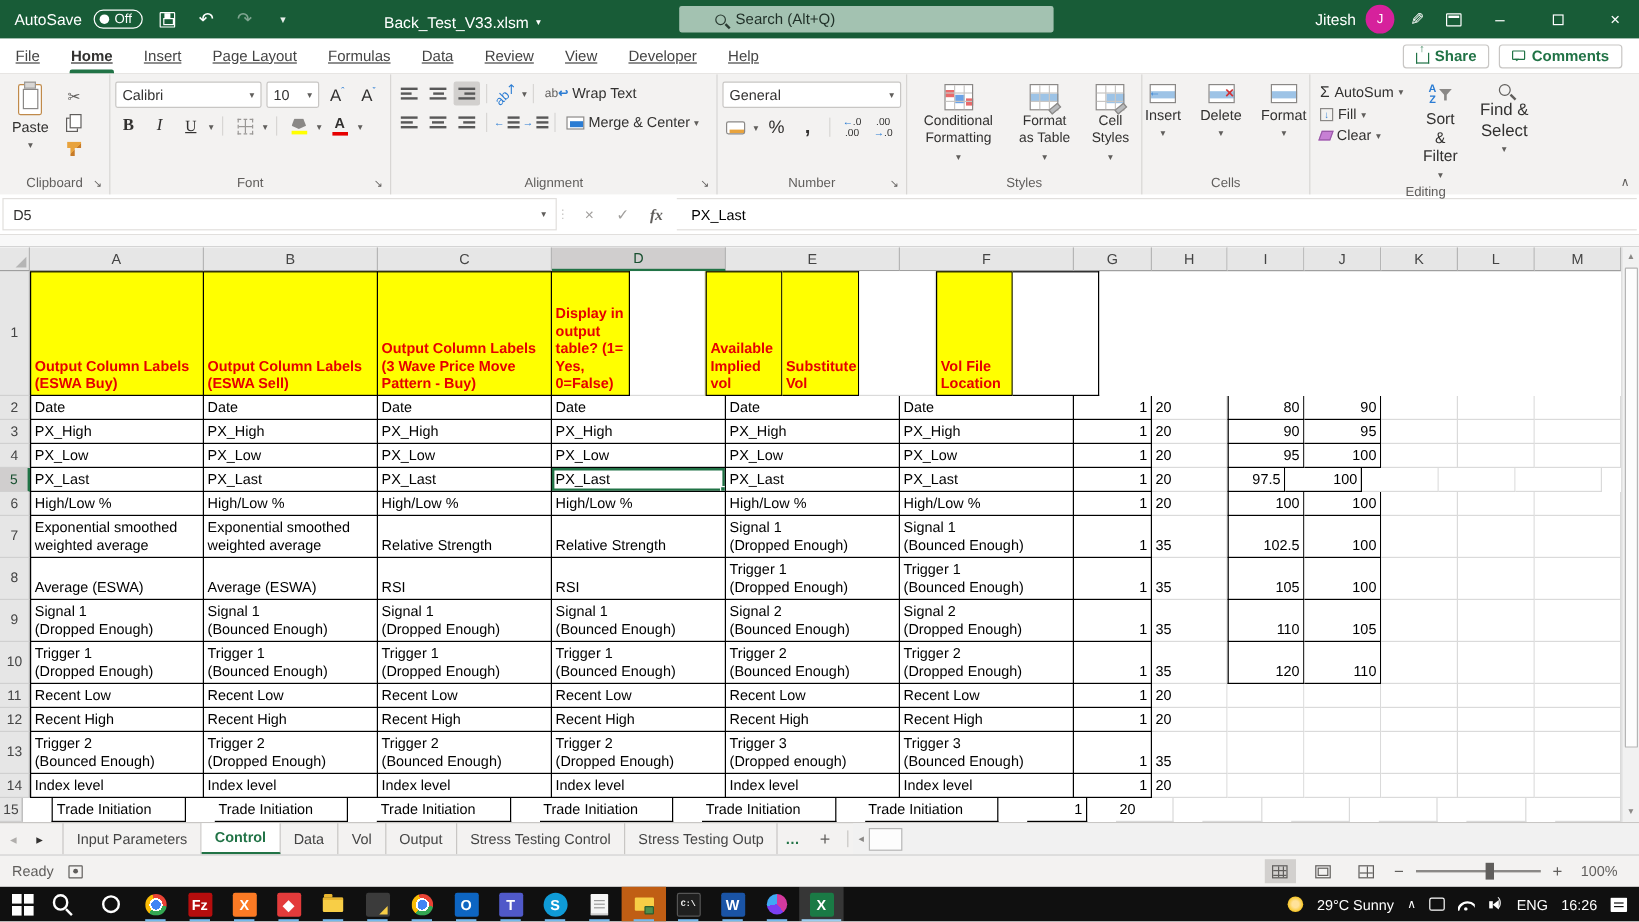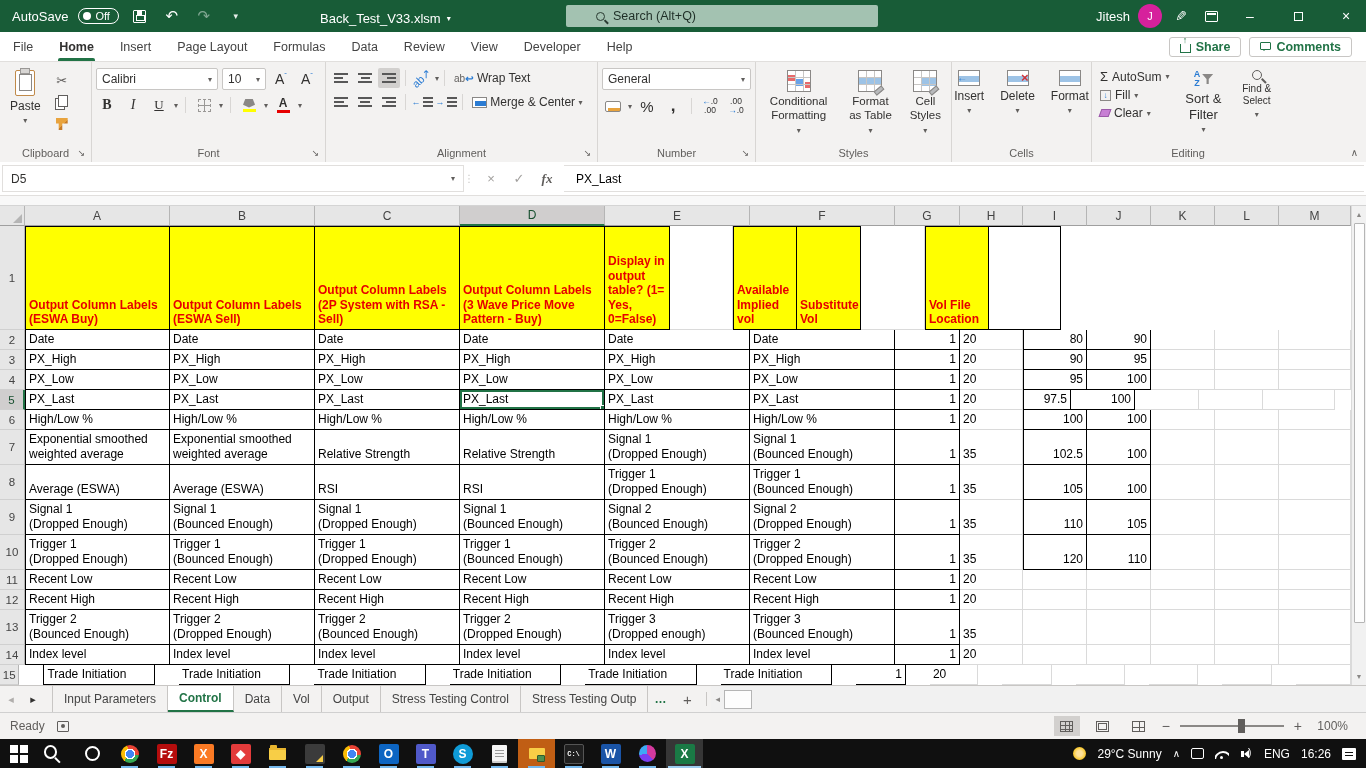--- a/index.html
+++ b/index.html
@@ -29,21 +29,21 @@
   .avatar { width:24px; height:24px; border-radius:50%; background:#d6219c; color:#fff; display:inline-flex; align-items:center; justify-content:center; font-size:11px; cursor:pointer; }
   .penico { font-size:14px; transform:scaleX(-1); }
   .ribbonopts { width:13px; height:11px; border:1.5px solid #fff; border-radius:1px; position:relative; }
   .ribbonopts::before { content:""; position:absolute; top:1px; left:1px; right:1px; height:2px; background:#fff; }
   .winbtn { width:40px; height:32px; display:inline-flex; align-items:center; justify-content:center; font-size:14px; cursor:pointer; }
   .restore-ico { width:9px; height:9px; border:1.2px solid #fff; position:relative; background:#185c37; }
   .restore-ico::before { content:""; position:absolute; top:-3px; left:2px; width:9px; height:9px; border:1.2px solid #fff; z-index:-1; }
 
   
   .tabrow { height:30px; background:#fff; display:flex; align-items:stretch; flex:0 0 30px; border-bottom:1px solid #e1dfdd; }
-  .rtab { padding:0 13px; display:flex; align-items:center; font-size:12.5px; color:#444; cursor:pointer; position:relative; }
+  .rtab { padding:0 13px; display:flex; align-items:center; font-size:12.5px; color:#444; cursor:pointer; position:relative;text-decoration:underline; }
   .rtab.active { font-weight:700; color:#323130; }
   .rtab.active::after { content:""; position:absolute; left:12px; right:12px; bottom:0; height:3px; background:#217346; border-radius:2px 2px 0 0; }
   .tr-right { margin-left:auto; display:flex; align-items:center; gap:8px; padding-right:14px; }
   .pillbtn { display:flex; align-items:center; gap:5px; border:1px solid #c8c6c4; border-radius:3px; padding:2px 10px; color:#217346; font-size:12.5px; font-weight:600; cursor:pointer; background:#fff; }
   .shareico { width:11px; height:9px; border:1.2px solid #217346; border-top:none; position:relative; margin-top:4px; }
   .shareico::before { content:"↑"; position:absolute; top:-9px; left:2px; font-size:9px; color:#217346; }
   .commentico { width:11px; height:8px; border:1.2px solid #217346; border-radius:1px; position:relative; margin-top:-2px; }
   .commentico::after { content:""; position:absolute; bottom:-4px; left:1px; border:2.5px solid transparent; border-top-color:#217346; }
 
   
@@ -552,21 +552,21 @@
         <div class="bigbtn">
           <span style="display:flex;align-items:center;gap:2px">
               <span class="azico">A<br>Z</span>
               <span class="funnel"></span>
             </span>
           <span style="font-size:13px">Sort &amp; Filter</span>
           <span class="mini-chev">▾</span>
         </div>
         <div class="bigbtn">
           <span class="findico"></span>
-          <span style="font-size:10px">Find &amp; Select</span>
+          <span style="font-size:14px">Find &amp; Select</span>
           <span class="mini-chev">▾</span>
         </div>
       </div>
       <div class="glabel">
           <span>Editing</span>
         </div>
     </div>
     <span class="collapse-rib">∧</span>
   </div>
 
@@ -608,23 +608,20 @@
           </div>
       </div>
       <div id="grid-rows">
           <div class="grow" style="height: 104px;">
             <div class="rowhead">1</div>
             <div class="cell tbl bt ylw hdr bl" style="width: 145px;">
               <span>Output Column Labels (ESWA Buy)</span>
             </div>
             <div class="cell tbl bt ylw hdr" style="width: 145px;">
               <span>Output Column Labels (ESWA Sell)</span>
-            </div>
-            <div class="cell tbl bt ylw hdr" style="width: 145px;">
-              <span>Output Column Labels (2P System with RSA - Sell)</span>
             </div>
             <div class="cell tbl bt ylw hdr" style="width: 145px;">
               <span>Output Column Labels (3 Wave Price Move Pattern - Buy)</span>
             </div>
             <div class="cell tbl bt ylw hdr" style="width: 65px;">
               <span>Display in output table? (1= Yes, 0=False)</span>
             </div>
             <div class="cell plain" style="width: 63px;"></div>
             <div class="cell tbl bt ylw hdr bl" style="width: 64px;">
               <span>Available Implied vol</span>

